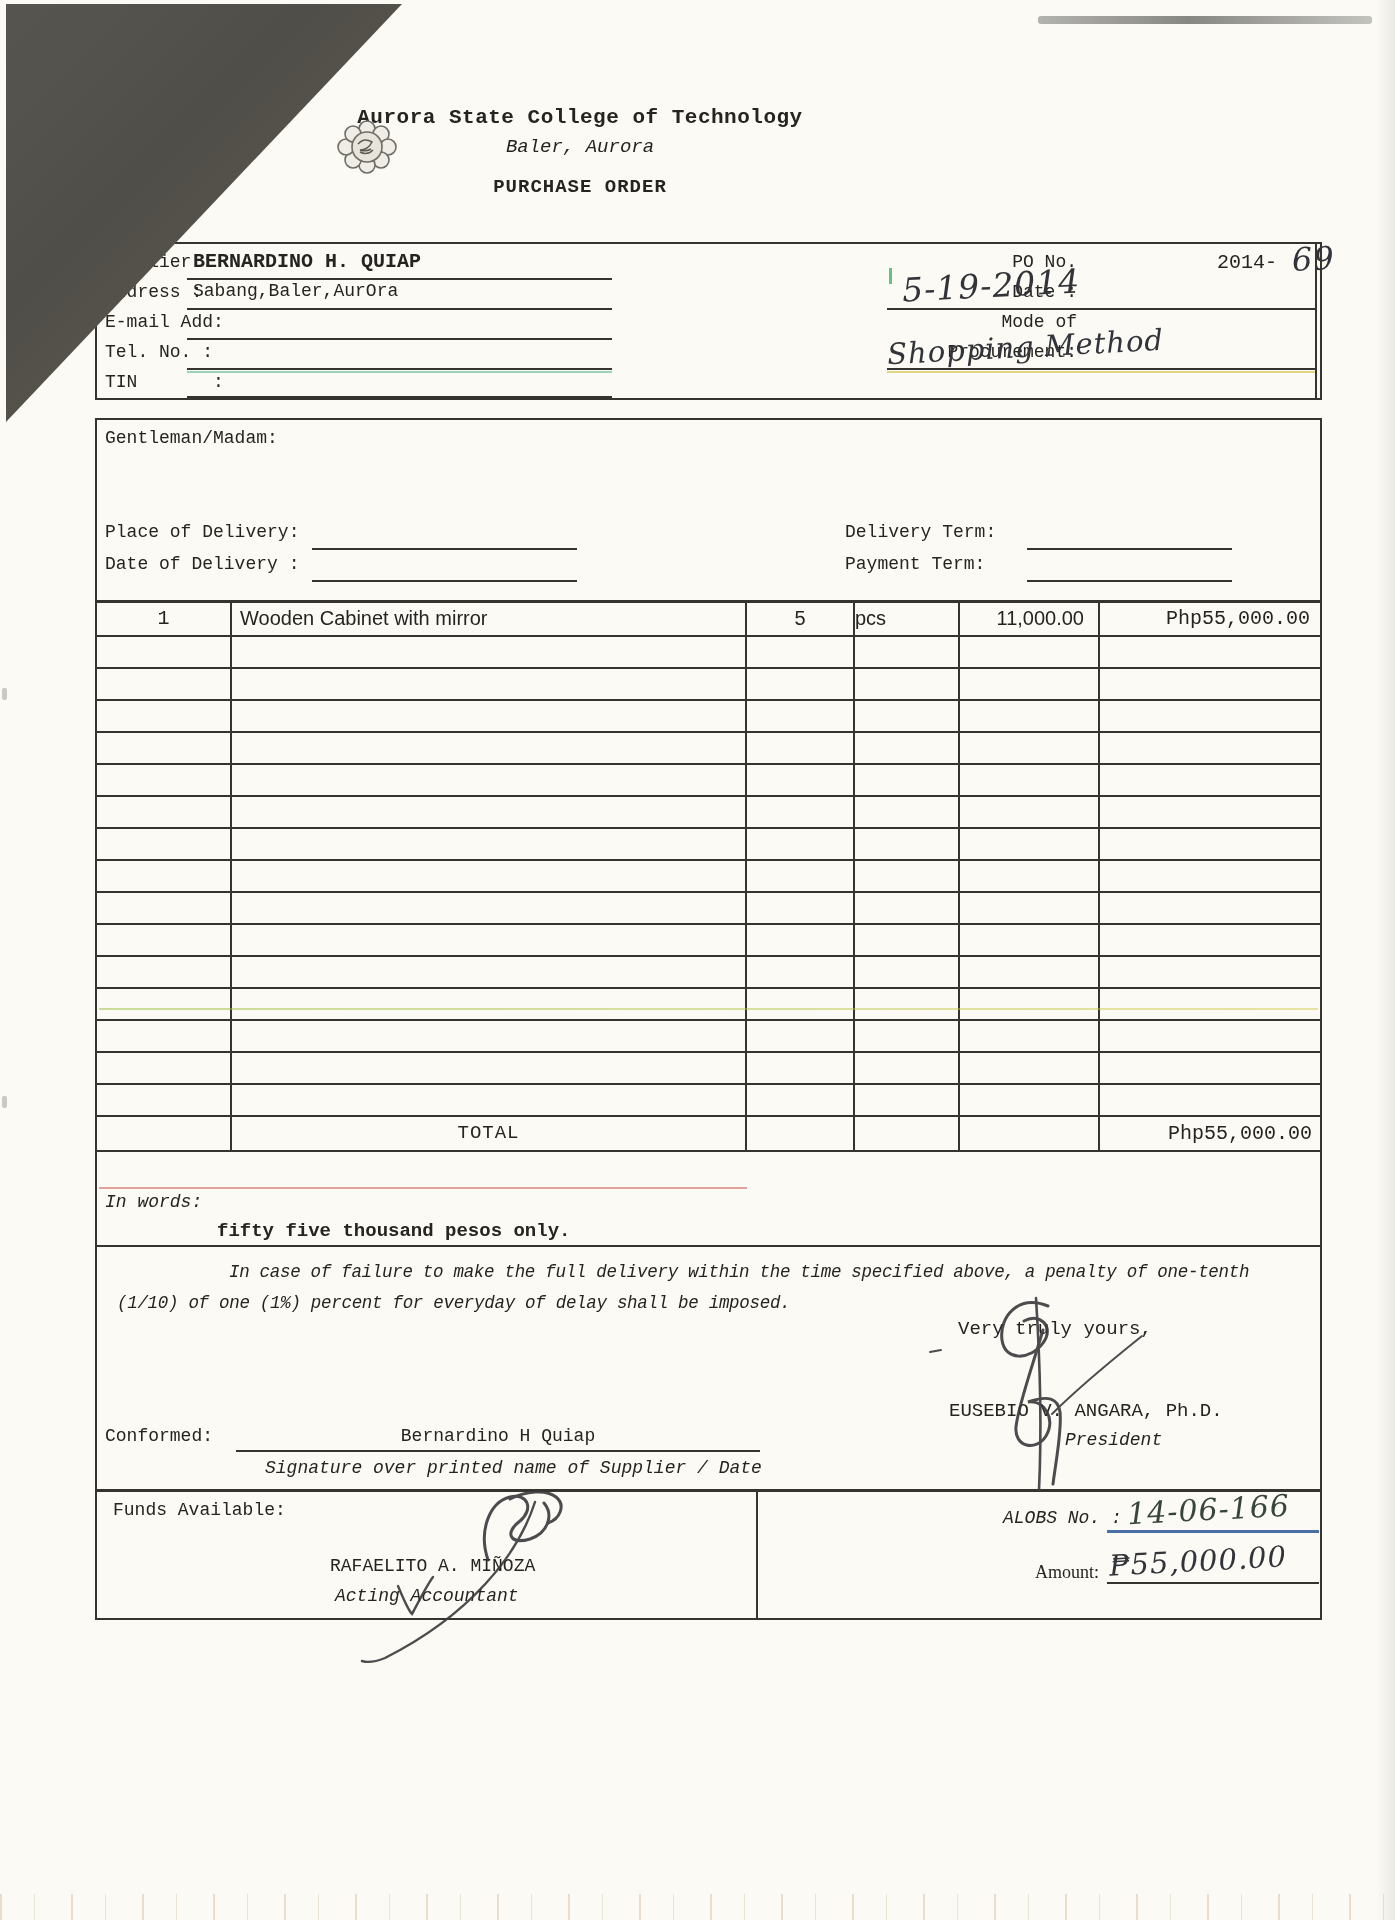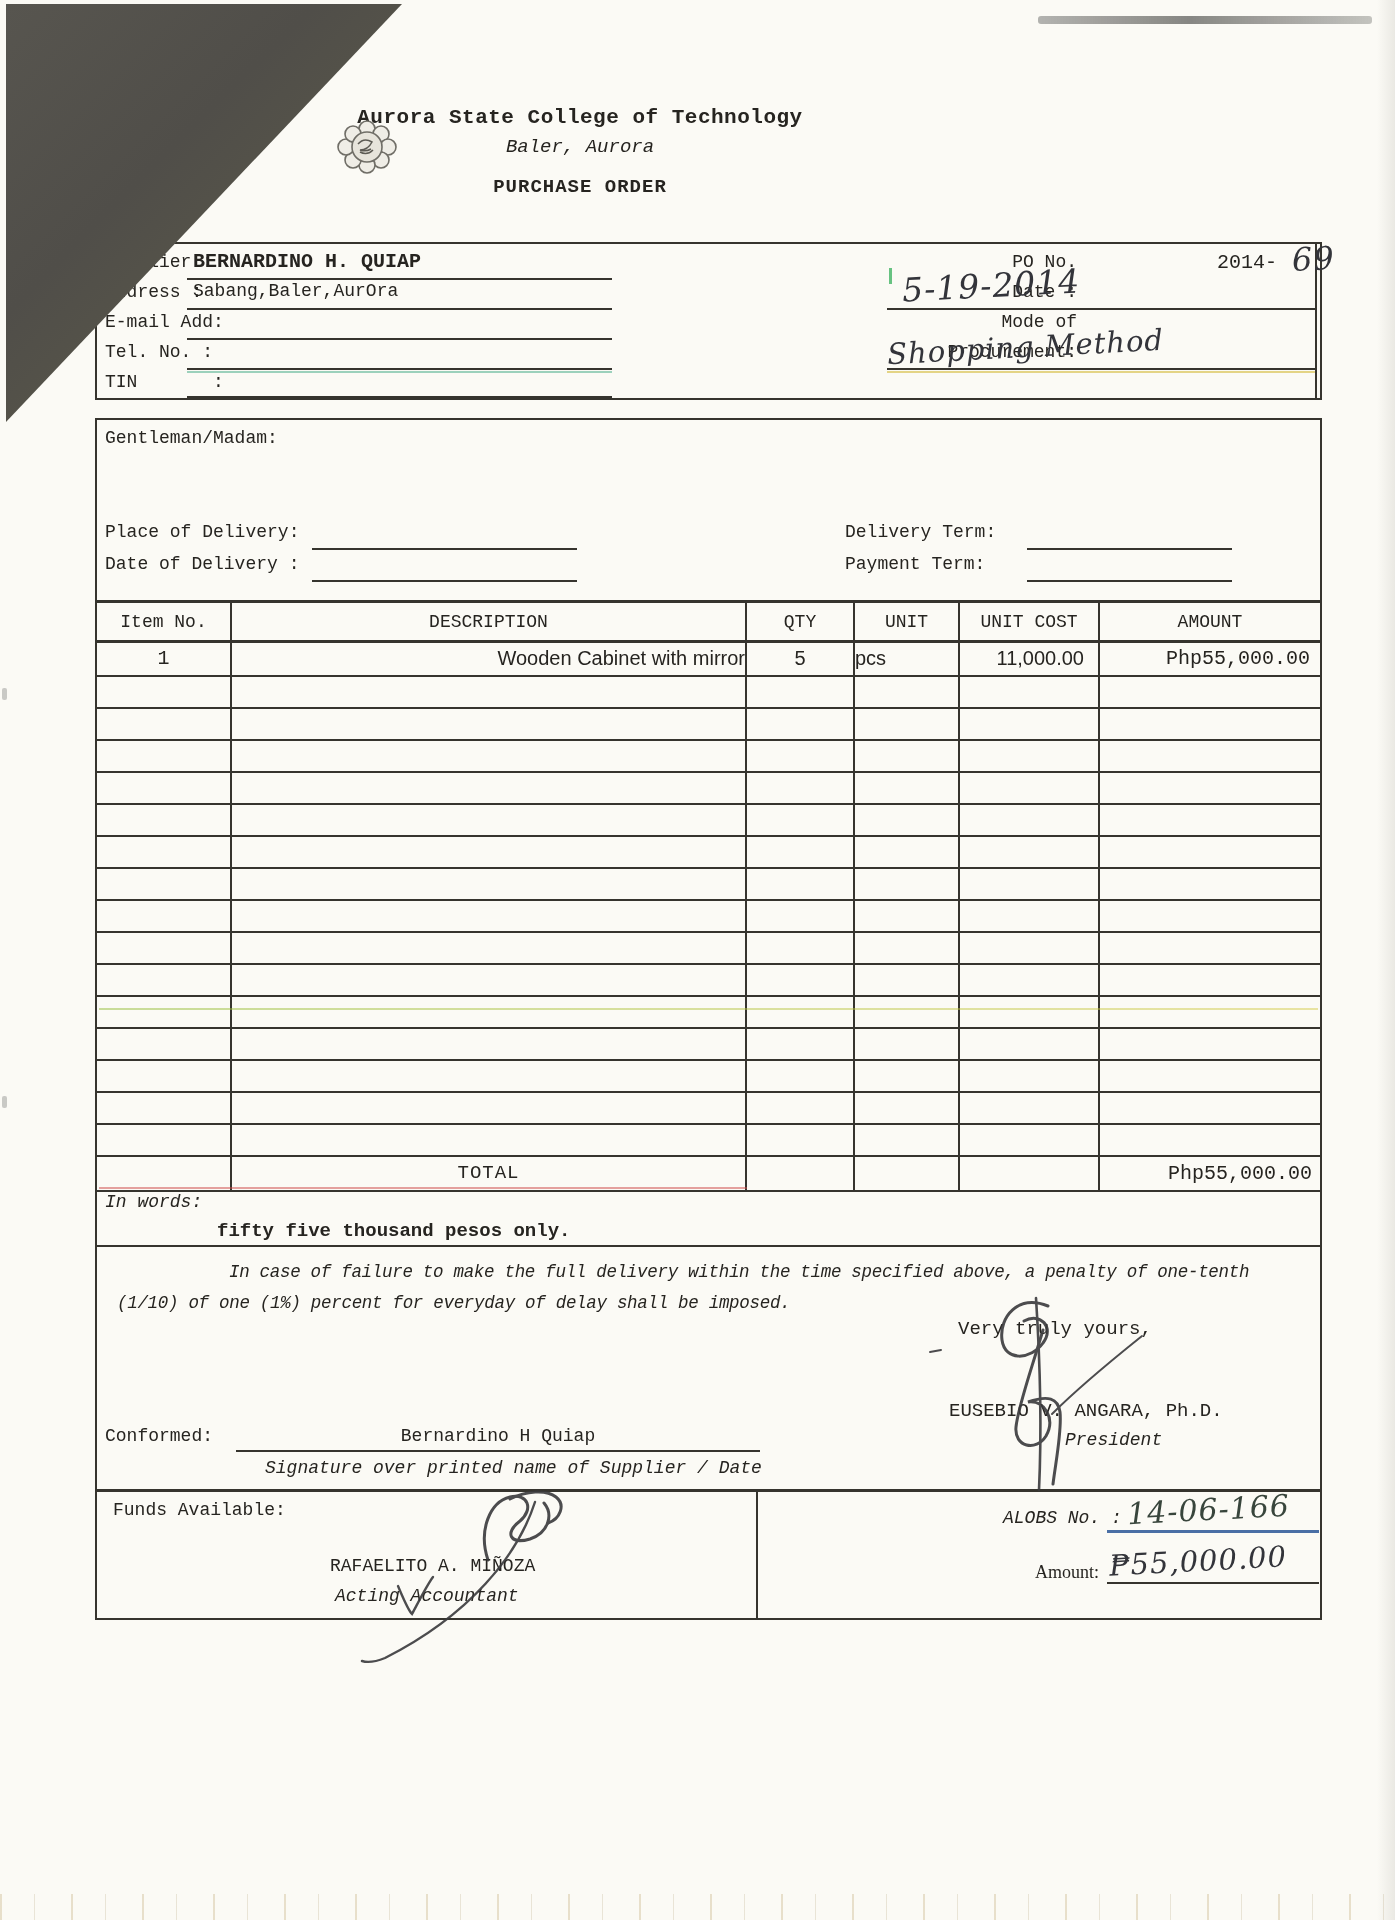--- a/index.html
+++ b/index.html
@@ -36,21 +36,21 @@
   .hand{position:absolute;font-family:"DejaVu Serif",serif;font-style:italic;color:#33343a;transform:rotate(-3deg);letter-spacing:1px;z-index:20;}
   
   .itable{position:absolute;left:0;top:180px;width:1223px;border-top:3px solid #36342e;z-index:2;}
   .trow{display:grid;grid-template-columns:135px 515px 108px 105px 140px 1fr;}
   .cell{border-right:2px solid #36342e;border-bottom:2px solid #36342e;box-sizing:border-box;overflow:hidden;}
   .cell:last-child{border-right:none;}
   .thead .cell{height:40px;font-size:18px;text-align:center;padding-top:9px;border-bottom:3px solid #36342e;}
   .fill .cell{height:34px;font-size:20px;padding-top:4px;}
   .fill .c0{text-align:center;}
   .fill .c1,.fill .c2,.fill .c3,.fill .c4{font-family:"Liberation Sans",sans-serif;font-size:20px;}
-  .fill .c1{padding-left:8px;text-align:right;}
+  .fill .c1{padding-left:8px;}
   .fill .c2{text-align:center;}
   .fill .c3{padding-left:0;}
   .fill .c4{text-align:right;padding-right:14px;}
   .fill .c5{text-align:right;padding-right:10px;}
   .empty .cell{height:32px;}
   .total .cell{height:35px;font-size:19px;padding-top:5px;}
   .total .c1{text-align:center;letter-spacing:1px;}
   .total .c5{text-align:right;padding-right:8px;font-size:20px;}
   
   .fundsbox{position:absolute;left:0;top:1069px;width:1223px;height:131px;border-top:3px solid #36342e;}
@@ -129,28 +129,20 @@
     <div class="uline" style="left:215px;top:106px;width:265px;height:22px;"></div>
     <div class="lbl" style="left:8px;top:134px;">Date of Delivery :</div>
     <div class="uline" style="left:215px;top:138px;width:265px;height:22px;"></div>
 
     <div class="lbl" style="left:748px;top:102px;">Delivery Term:</div>
     <div class="uline" style="left:930px;top:106px;width:205px;height:22px;"></div>
     <div class="lbl" style="left:748px;top:134px;">Payment Term:</div>
     <div class="uline" style="left:930px;top:138px;width:205px;height:22px;"></div>
 
     <div class="itable">
-        <div class="trow thead">
-          <div class="cell c0">Item No.</div>
-          <div class="cell c1">DESCRIPTION</div>
-          <div class="cell c2">QTY</div>
-          <div class="cell c3">UNIT</div>
-          <div class="cell c4">UNIT COST</div>
-          <div class="cell c5">AMOUNT</div>
-        </div>
         <div class="trow fill">
           <div class="cell c0">1</div>
           <div class="cell c1">Wooden Cabinet with mirror</div>
           <div class="cell c2">5</div>
           <div class="cell c3">pcs</div>
           <div class="cell c4">11,000.00</div>
           <div class="cell c5">Php55,000.00</div>
         </div>
         <div class="trow empty">
           <div class="cell c0">&nbsp;</div>

